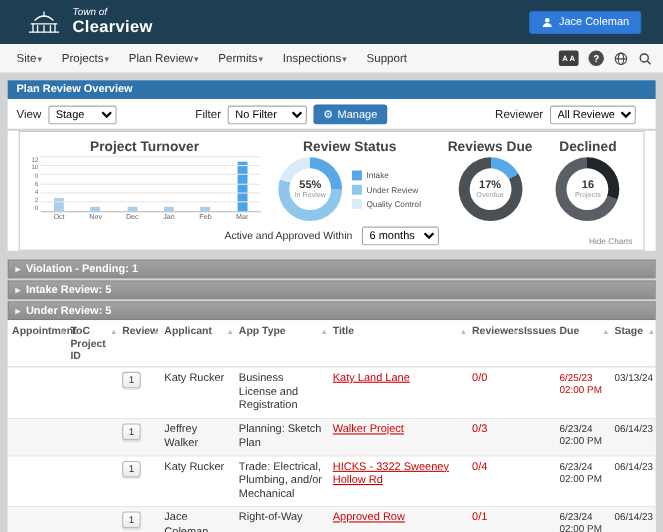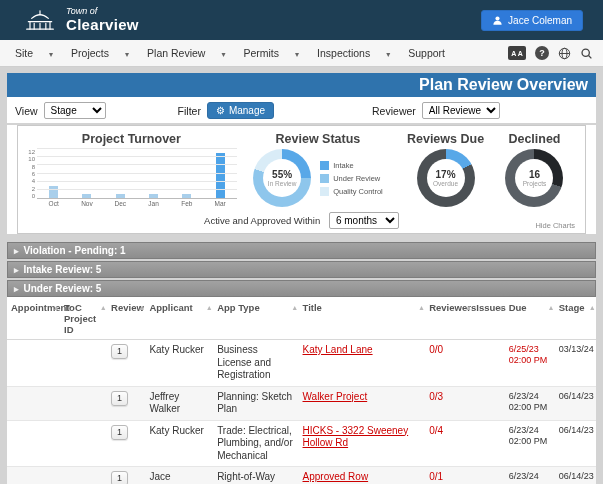--- a/index.html
+++ b/index.html
@@ -10,32 +10,32 @@
   .topbar { height:40px; background:#1e3e54; display:flex; align-items:center; justify-content:space-between; padding:0 20px; }
   .brand { display:flex; align-items:center; gap:6px; cursor:pointer; }
   .brand-text { color:#fff; line-height:1.05; }
   .brand-top { font-size:9px; font-style:italic; }
   .brand-name { font-size:15px; font-weight:bold; letter-spacing:.3px; }
   .user-btn { display:flex; align-items:center; gap:5px; background:#2f7ad9; color:#fff; border:1px solid #2a6fc4; border-radius:3px; font-size:10px; padding:4px 10px; cursor:pointer; font-family:inherit; }
 
   
   .navbar { height:27px; background:#f6f6f6; border-bottom:1px solid #cfcfcf; display:flex; align-items:center; justify-content:space-between; padding:0 6px; }
   .nav-left { display:flex; align-items:center; }
-  .nav-item { font-size:10.5px; color:#333; padding:0 9px; display:flex; align-items:center; gap:16px; cursor:pointer; height:27px; }
+  .nav-item { font-size:10.5px; color:#333; padding:0 9px; display:flex; align-items:center; gap:1px; cursor:pointer; height:27px; }
   .caret::after { content:"▾"; font-size:8px; color:#666; }
   .nav-right { display:flex; align-items:center; gap:9px; padding-right:4px; }
   .textsize-icon { background:#3f3f3f; color:#fff; border-radius:2px; width:18px; height:14px; font-size:7px; display:flex; align-items:center; justify-content:center; cursor:pointer; }
   .textsize-icon::after { content:"A A"; font-weight:bold; }
   .help-icon { width:14px; height:14px; border-radius:50%; background:#4a4a4a; color:#fff; font-size:9px; font-weight:bold; display:flex; align-items:center; justify-content:center; cursor:pointer; }
   .help-icon::after { content:"?"; }
   .icon-btn { display:flex; align-items:center; cursor:pointer; background:none; border:none; padding:0; }
 
   
   .content { margin:6px 7px 0; }
-  .titlebar { background:#2f73ad; color:#fff; font-weight:bold; font-size:16px; padding:3px 8px;text-align:right; }
+  .titlebar { background:#2f73ad; color:#fff; font-weight:bold; font-size:10px; padding:3px 8px; }
   .white-bg { background:#fff; }
 
   .filter-row { background:#fff; padding:5px 8px 4px; display:flex; align-items:center; font-size:10.5px; color:#222; }
   .fgroup { display:flex; align-items:center; gap:6px; }
   .fgroup.g2 { margin-left:72px; }
   .fgroup.g3 { margin-left:98px; }
   select { font-family:inherit; font-size:10px; padding:1px 2px; border:1px solid #aaa; background:#fff; border-radius:2px; }
   .manage-btn { background:#337ab7; border:1px solid #2e6da4; color:#fff; font-size:10px; border-radius:3px; padding:2px 8px; display:flex; align-items:center; gap:4px; cursor:pointer; font-family:inherit; }
   .gear-icon::before { content:"⚙"; font-size:10px; }
 
@@ -173,20 +173,21 @@
 
     <div class="titlebar">Plan Review Overview</div>
 
     <div class="filter-row white-bg">
       <div class="fgroup">
         <span>View</span>
         <select style="width:62px"><option>Stage</option></select>
       </div>
       <div class="fgroup g2">
         <span>Filter</span>
+        <select style="width:72px"><option>No Filter</option></select>
         <button class="manage-btn">
             <span class="gear-icon"></span>
             <span>Manage</span>
           </button>
       </div>
       <div class="fgroup g3">
         <span>Reviewer</span>
         <select style="width:78px"><option>All Reviewers</option></select>
       </div>
     </div>

